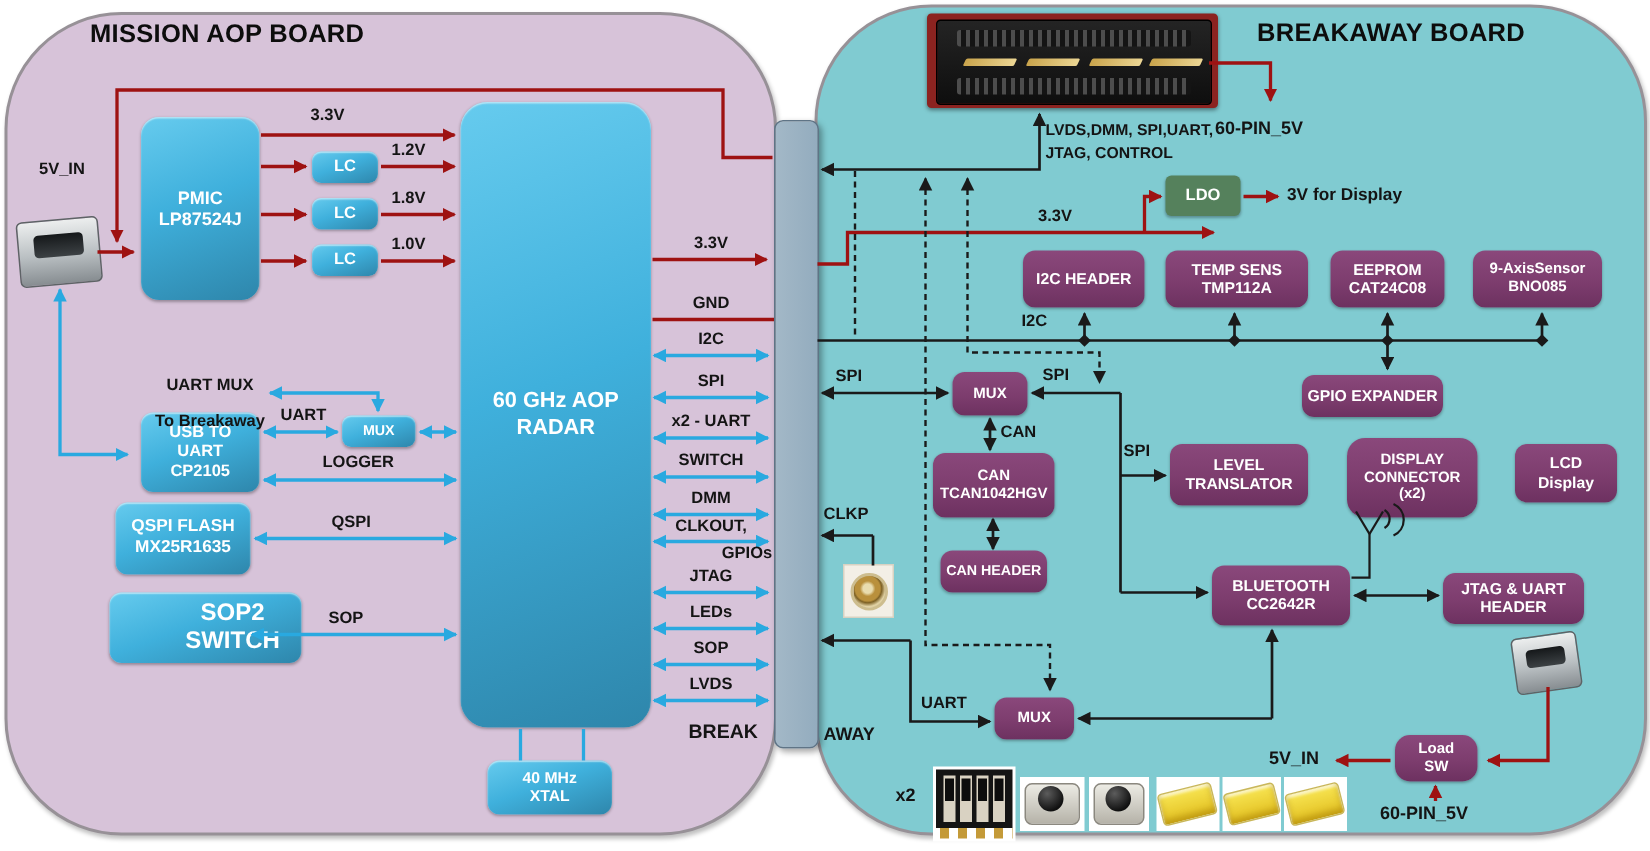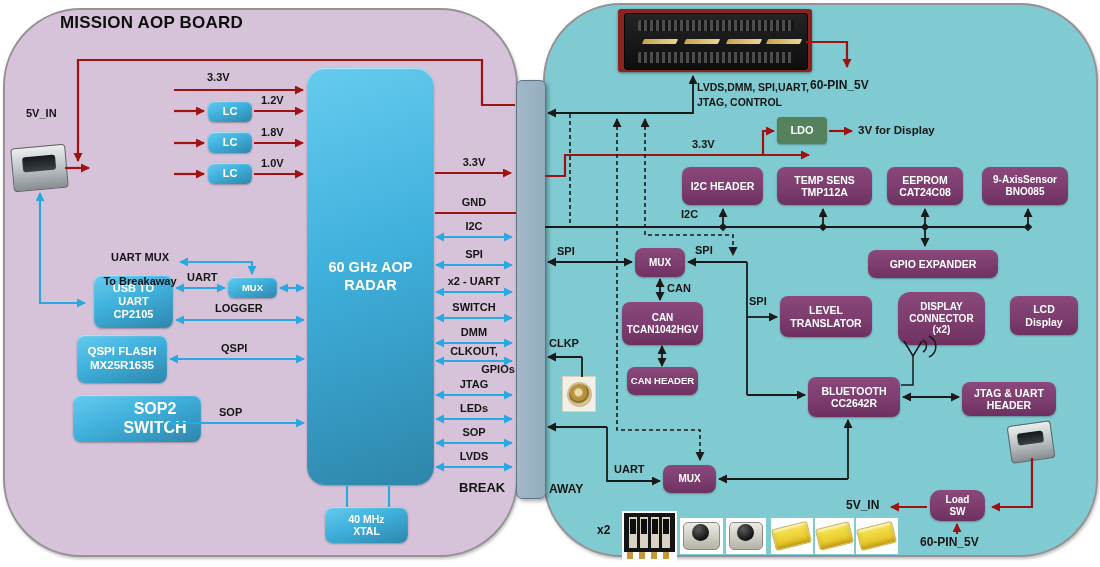--- a/index.html
+++ b/index.html
@@ -63,21 +63,26 @@
 </head>
 <body>
 
 <div class="stage">
 
   <div class="board mission"></div>
   <div class="board breakaway"></div>
   <div class="strip"></div>
 
   <div class="title" style="left:60px;top:13px;">MISSION AOP BOARD</div>
-
+  <div class="title" style="left:838px;top:12px;">BREAKAWAY BOARD</div>
+
+  <div class="blk blue" style="left:94px;top:78px;width:79px;height:122px;font-size:12px;border-radius:12px;">
+    <span>PMIC</span>
+    <span>LP87524J</span>
+  </div>
   <div class="blk blue" style="left:208px;top:101px;width:44px;height:21px;font-size:11px;border-radius:6px;">LC</div>
   <div class="blk blue" style="left:208px;top:132px;width:44px;height:21px;font-size:11px;border-radius:6px;">LC</div>
   <div class="blk blue" style="left:208px;top:163px;width:44px;height:21px;font-size:11px;border-radius:6px;">LC</div>
   <div class="blk blue radar" style="left:307px;top:68px;width:127px;height:417px;">
     <span>60 GHz AOP</span>
     <span>RADAR</span>
   </div>
   <div class="blk blue" style="left:94px;top:275px;width:79px;height:53px;font-size:11px;">
     <span>USB TO</span>
     <span>UART</span>
@@ -104,21 +109,21 @@
     <span>TMP112A</span>
   </div>
   <div class="blk purple" style="left:887px;top:167px;width:76px;height:38px;font-size:10.5px;">
     <span>EEPROM</span>
     <span>CAT24C08</span>
   </div>
   <div class="blk purple" style="left:982px;top:167px;width:86px;height:38px;font-size:10px;">
     <span>9-AxisSensor</span>
     <span>BNO085</span>
   </div>
-  <div class="blk purple" style="left:868px;top:250px;width:130px;height:28px;font-size:10.5px;">GPIO EXPANDER</div>
+  <div class="blk purple" style="left:868px;top:250px;width:94px;height:28px;font-size:10.5px;">GPIO EXPANDER</div>
   <div class="blk purple" style="left:635px;top:248px;width:50px;height:29px;font-size:10px;">MUX</div>
   <div class="blk purple" style="left:622px;top:302px;width:81px;height:43px;font-size:10px;">
     <span>CAN</span>
     <span>TCAN1042HGV</span>
   </div>
   <div class="blk purple" style="left:627px;top:367px;width:71px;height:28px;font-size:9.5px;">CAN HEADER</div>
   <div class="blk purple" style="left:780px;top:296px;width:92px;height:41px;font-size:10.5px;">
     <span>LEVEL</span>
     <span>TRANSLATOR</span>
   </div>

